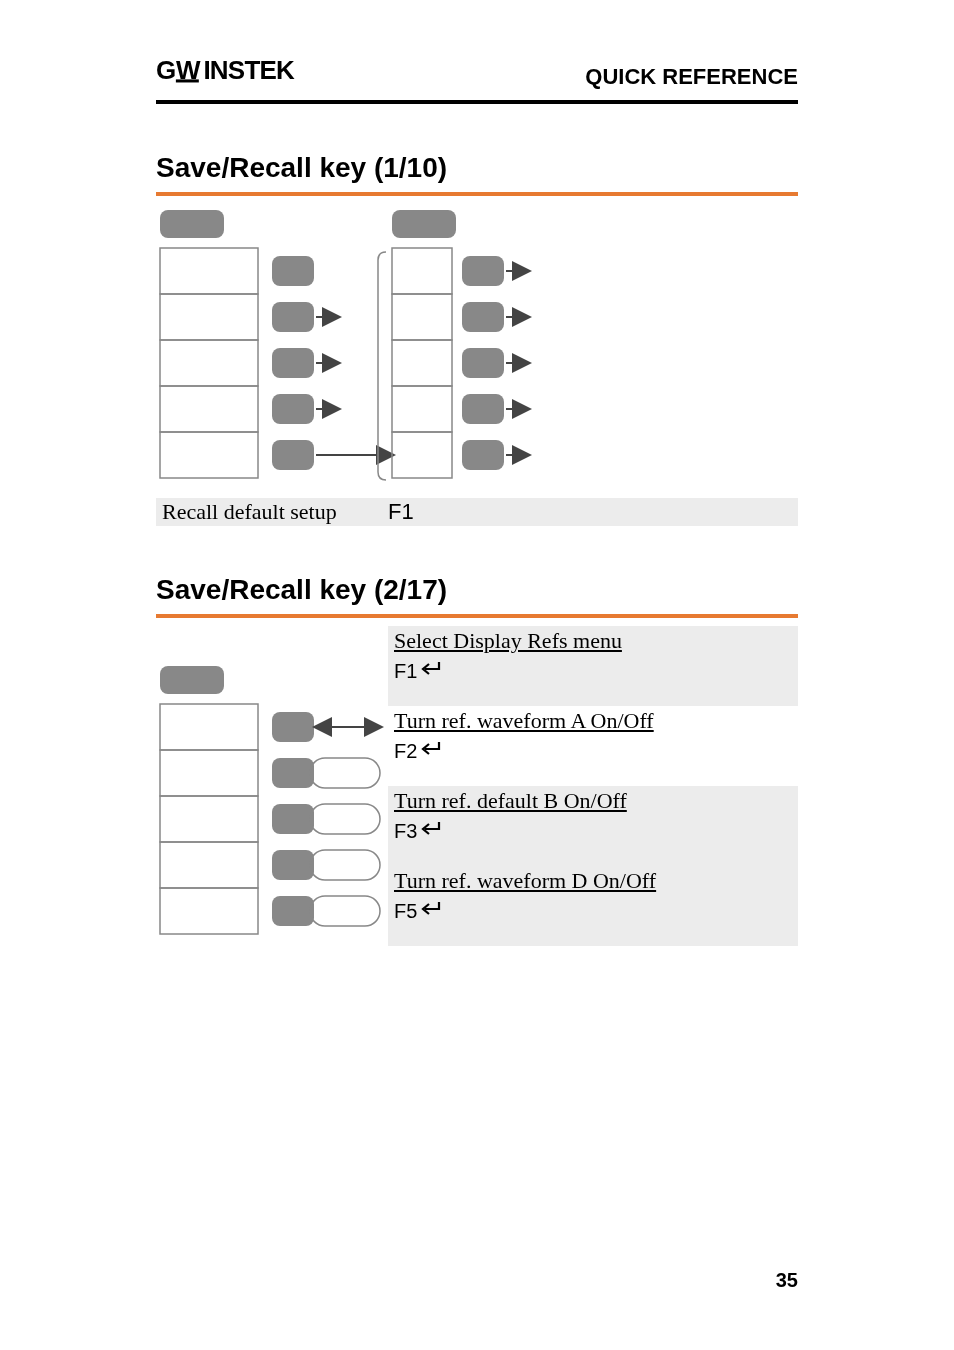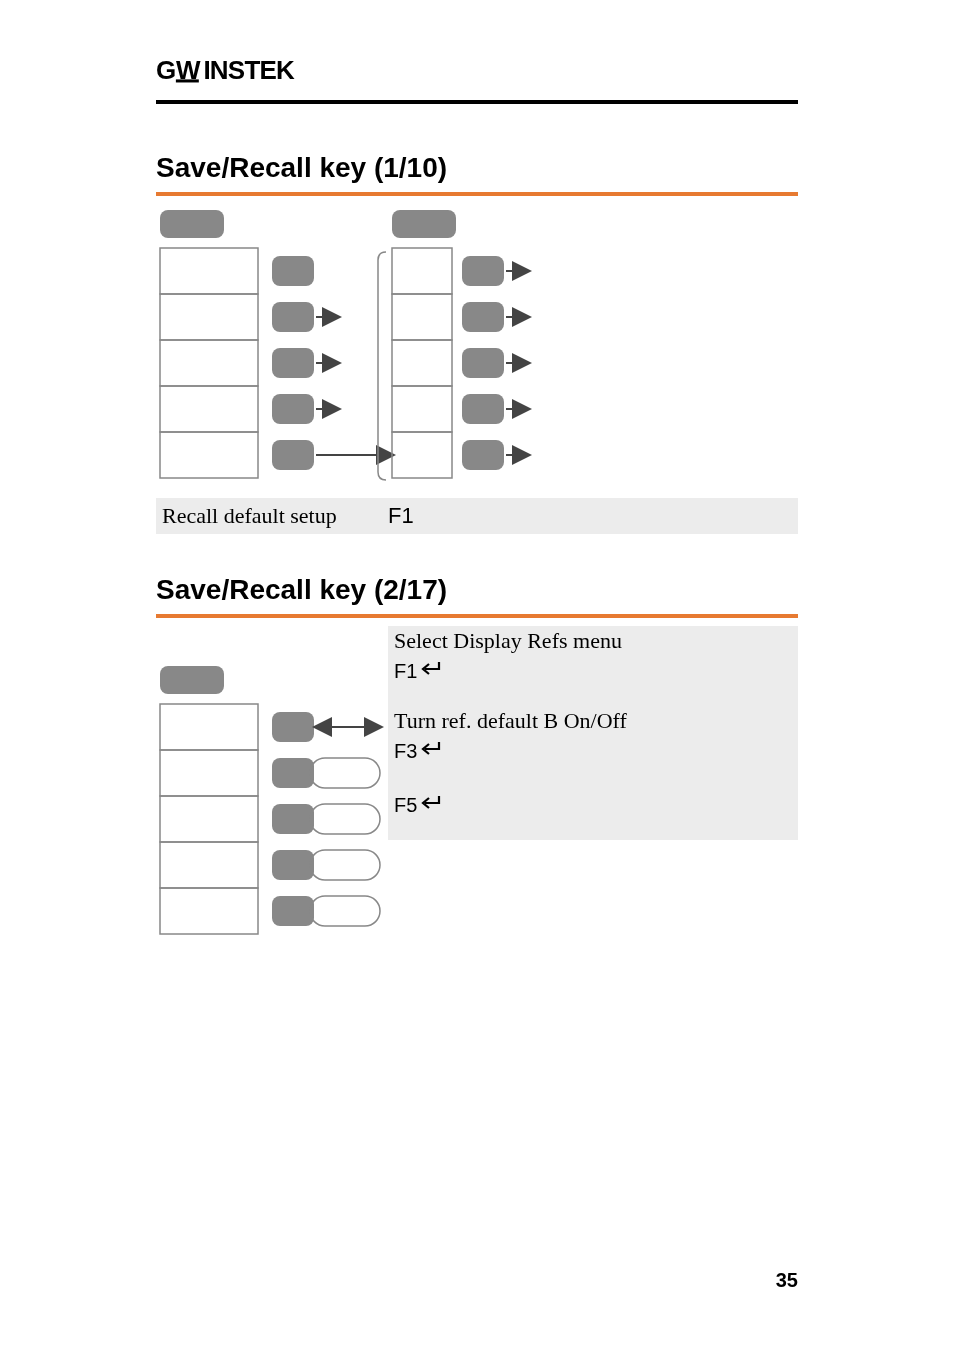--- a/index.html
+++ b/index.html
@@ -11,21 +11,21 @@
   .hr1{position:absolute;left:156px;right:156px;top:100px;height:4px;background:#000;}
   .sect-title{position:absolute;left:156px;font-family:"Segoe UI Light","Segoe UI",Arial,sans-serif;font-weight:700;font-size:28px;}
   .sect-underline{position:absolute;left:156px;right:156px;height:3.5px;background:#E77A31;}
   
   .diag{position:absolute;left:156px;}
   .diag svg{display:block;}
   .greybar{position:absolute;left:156px;right:156px;background:#ececec;font-family:"Palatino Linotype","Book Antiqua",Palatino,serif;}
   .greybar .left{position:absolute;left:6px;top:0;bottom:0;display:flex;align-items:center;font-size:22px;}
   .greybar .right{position:absolute;left:232px;top:0;bottom:0;display:flex;align-items:center;font-family:"Segoe UI",Arial,sans-serif;font-size:22px;}
   
-  .stack{position:absolute;left:388px;right:156px;font-family:"Palatino Linotype","Book Antiqua",Palatino,serif;font-size:22px;}
+  .stack{position:absolute;left:388px;right:156px;font-family:"Palatino Linotype","Book Antiqua",Palatino,serif;font-size:22px;text-decoration:underline;}
   .stack .row{background:transparent;padding:2px 6px 22px 6px;}
   .stack .row.bg{background:#ececec;}
   .stack .flabel{font-family:"Segoe UI",Arial,sans-serif;font-size:20px;display:inline-flex;align-items:center;margin-top:6px;}
   .stack .ret{display:inline-block;margin-left:2px;}
   .pg{position:absolute;right:156px;bottom:58px;font-family:"Segoe UI",Arial,sans-serif;font-weight:700;font-size:20px;text-align:right;}
 </style>
 </head>
 <body>
 
 <div class="page">
@@ -35,20 +35,21 @@
       <svg width="190" height="34" viewBox="0 0 190 34">
         <g fill="#000" font-family="Arial" font-weight="900">
           <text x="0" y="28" font-size="34" letter-spacing="0">G</text>
 
           <text x="26" y="28" font-size="34">W</text>
           <rect x="26" y="28" width="30" height="4"></rect>
           <text x="62" y="28" font-size="34" letter-spacing="-1">INSTEK</text>
         </g>
       </svg>
     </div>
+    <div class="qref">QUICK REFERENCE</div>
   </div>
   <div class="hr1"></div>
 
   <div class="sect-title" style="top:152px">Save/Recall key (1/10)</div>
   <div class="sect-underline" style="top:192px"></div>
 
   <div class="diag" style="top:204px">
     <svg width="410" height="300" viewBox="0 0 410 300">
 
       <defs>
@@ -116,21 +117,21 @@
         <line x1="350" y1="113" x2="372" y2="113" marker-end="url(#ar)"></line>
         <line x1="350" y1="159" x2="372" y2="159" marker-end="url(#ar)"></line>
         <line x1="350" y1="205" x2="372" y2="205" marker-end="url(#ar)"></line>
         <line x1="350" y1="251" x2="372" y2="251" marker-end="url(#ar)"></line>
       </g>
 
       <rect x="116" y="52" width="42" height="30" rx="8" fill="#888"></rect>
     </svg>
   </div>
 
-  <div class="greybar" style="top:498px;height:36px;">
+  <div class="greybar" style="top:498px;height:28px;">
     <div class="left">Recall default setup</div>
     <div class="right">F1</div>
   </div>
 
   <div class="sect-title" style="top:574px">Save/Recall key (2/17)</div>
   <div class="sect-underline" style="top:614px"></div>
 
   <div class="diag" style="top:660px">
     <svg width="230" height="300" viewBox="0 0 230 300">
       <defs>
@@ -172,33 +173,46 @@
       <div class="flabel">
         <span>F1</span>
         <span class="ret">
           <svg width="24" height="18" viewBox="0 0 24 18">
               <path d="M20 2 L20 9 L6 9" fill="none" stroke="#000" stroke-width="2.2"></path>
               <path d="M10 4 L4 9 L10 14" fill="none" stroke="#000" stroke-width="2.2"></path>
             </svg>
         </span>
       </div>
     </div>
+    <div class="row">
+      <div>Turn ref. waveform A On/Off</div>
+      <div class="flabel">
+        <span>F2</span>
+        <span class="ret">
+          <svg width="24" height="18" viewBox="0 0 24 18">
+              <path d="M20 2 L20 9 L6 9" fill="none" stroke="#000" stroke-width="2.2"></path>
+              <path d="M10 4 L4 9 L10 14" fill="none" stroke="#000" stroke-width="2.2"></path>
+            </svg>
+        </span>
+      </div>
+    </div>
     <div class="row bg">
       <div>Turn ref. default B On/Off</div>
       <div class="flabel">
         <span>F3</span>
         <span class="ret">
           <svg width="24" height="18" viewBox="0 0 24 18">
               <path d="M20 2 L20 9 L6 9" fill="none" stroke="#000" stroke-width="2.2"></path>
               <path d="M10 4 L4 9 L10 14" fill="none" stroke="#000" stroke-width="2.2"></path>
             </svg>
         </span>
       </div>
     </div>
     <div class="row bg">
+      <div>Turn ref. waveform D On/Off</div>
       <div class="flabel">
         <span>F5</span>
         <span class="ret">
           <svg width="24" height="18" viewBox="0 0 24 18">
               <path d="M20 2 L20 9 L6 9" fill="none" stroke="#000" stroke-width="2.2"></path>
               <path d="M10 4 L4 9 L10 14" fill="none" stroke="#000" stroke-width="2.2"></path>
             </svg>
         </span>
       </div>
     </div>

